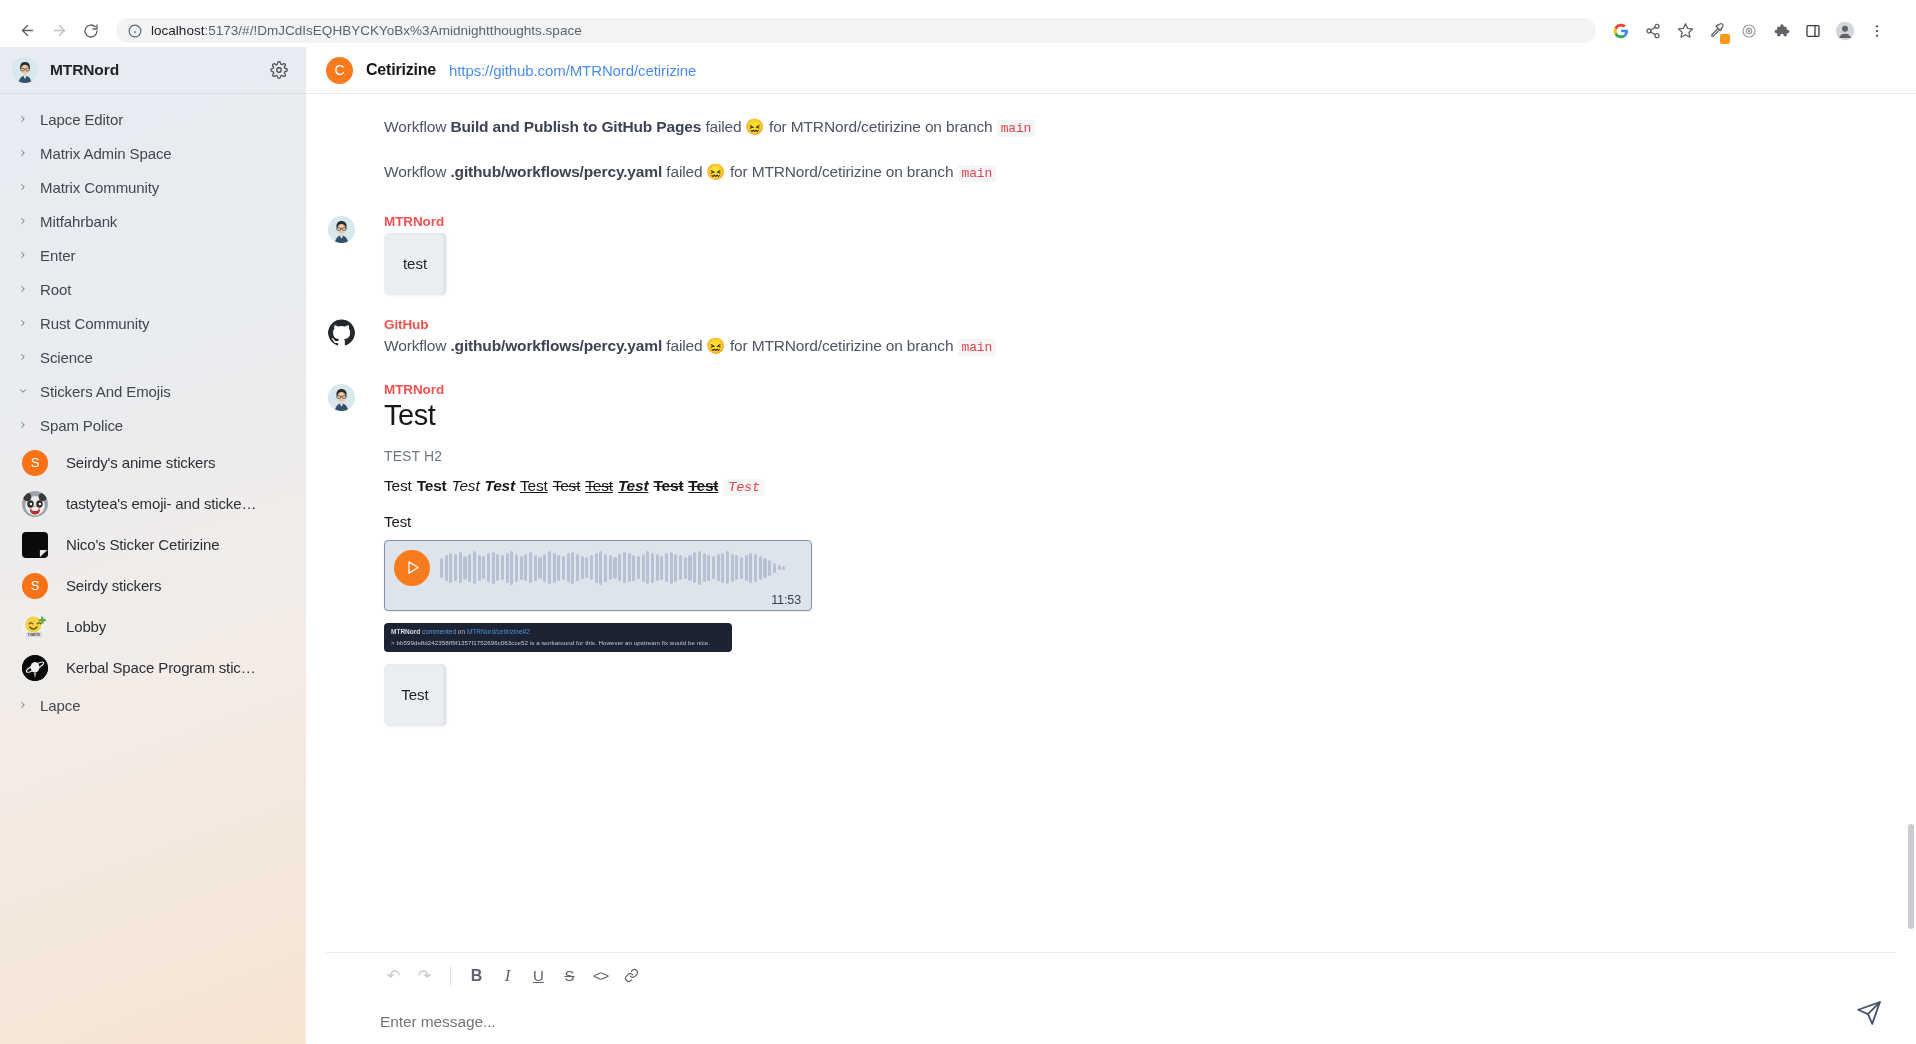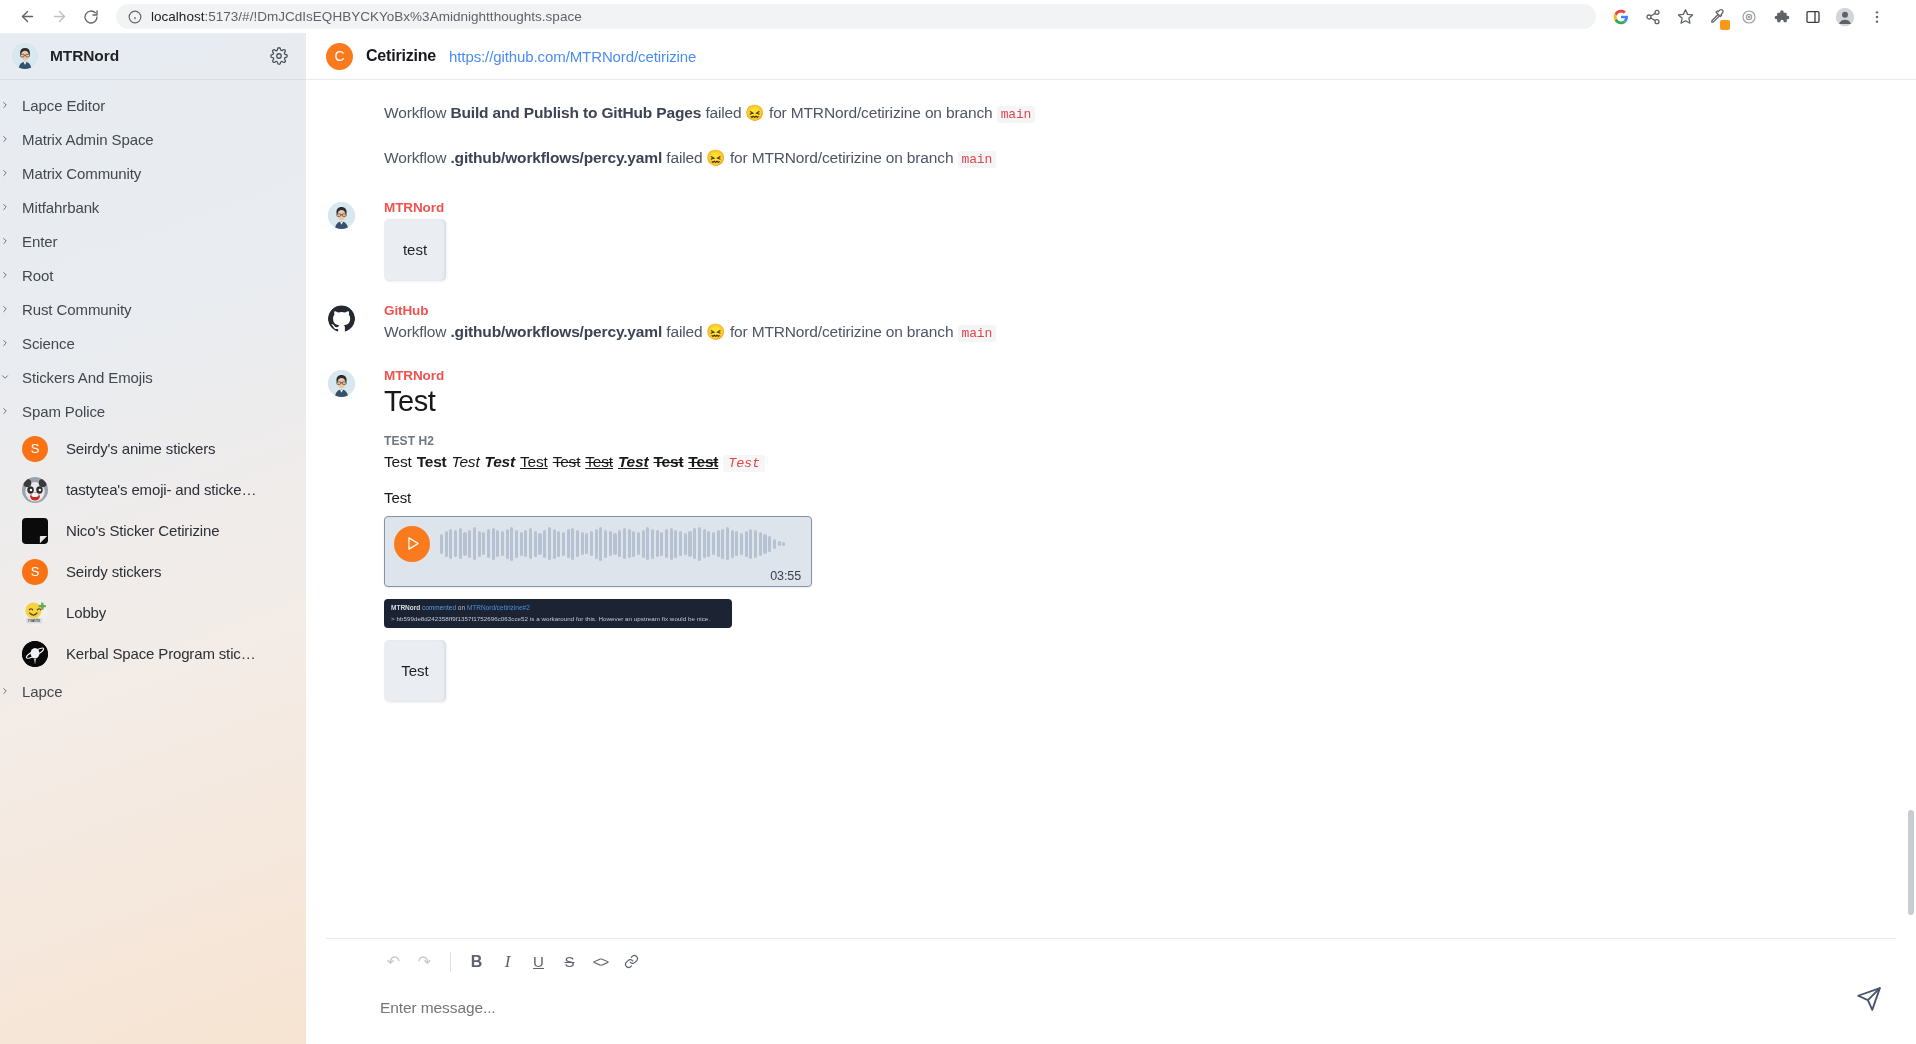--- a/index.html
+++ b/index.html
@@ -14,20 +14,21 @@
 
   
   .browser-bar {
     height: 33px;
     background: #ffffff;
     display: flex;
     align-items: center;
     padding: 0 12px;
     gap: 2px;
     position: relative;
+    margin-top: 14px;
   }
   .nav-btn {
     width: 30px; height: 30px;
     display: flex; align-items: center; justify-content: center;
     border-radius: 50%;
     flex: 0 0 auto;
   }
   .nav-btn svg { display: block; }
   .omnibox {
     flex: 1 1 auto;
@@ -106,20 +107,21 @@
   }
   .sidebar-list {
     flex: 1 1 auto;
     padding-top: 8px;
     overflow: hidden;
   }
   .space-row {
     display: flex;
     align-items: center;
     height: 34px;
+    padding-left: 18px;
     gap: 12px;
     cursor: pointer;
   }
   .chev {
     width: 10px; height: 10px;
     flex: 0 0 auto;
     display: flex; align-items: center; justify-content: center;
     color: #6b7280;
   }
   .space-label {
@@ -275,25 +277,25 @@
   
   .h1-test {
     font-size: 29px;
     color: #16181c;
     font-weight: 400;
     letter-spacing: -0.5px;
     margin: 2px 0 16px 0;
     line-height: 1.1;
   }
   .h2-test {
-    font-size: 12px;
-    font-weight: bold;
+    font-size: 14px;
+    font-weight: normal;
     color: #6e7781;
     letter-spacing: 0.1px;
-    margin-bottom: 5px;
+    margin-bottom: 13px;
   }
   .fmt-line {
     font-size: 15.5px;
     color: #16181c;
     letter-spacing: -0.2px;
     margin-bottom: 18px;
     white-space: nowrap;
   }
   .fmt-line span { margin-right: 5px; }
   .f-b { font-weight: bold; }
@@ -912,21 +914,21 @@
                   <div class="wf-bar" style="height: 30px;"></div>
                   <div class="wf-bar" style="height: 28px;"></div>
                   <div class="wf-bar" style="height: 24px;"></div>
                   <div class="wf-bar" style="height: 20px;"></div>
                   <div class="wf-bar" style="height: 16px;"></div>
                   <div class="wf-bar" style="height: 10px;"></div>
                   <div class="wf-bar" style="height: 5px;"></div>
                   <div class="wf-bar" style="height: 4px;"></div>
                 </div>
             </div>
-            <div class="ap-time">03:55</div>
+            <div class="ap-time">11:53</div>
           </div>
 
           <div class="gh-embed">
             <div class="gh-embed-head">
               <span>MTRNord</span>
               <span class="gh-muted">commented</span>
               <span class="gh-on">on</span>
               <span class="gh-link">MTRNord/cetirizine#2</span>
             </div>
             <div class="gh-embed-body">&gt; bb599de8d242358ff9f1357f1752696c063cce52 is a workaround for this. However an upstream fix would be nice.</div>

